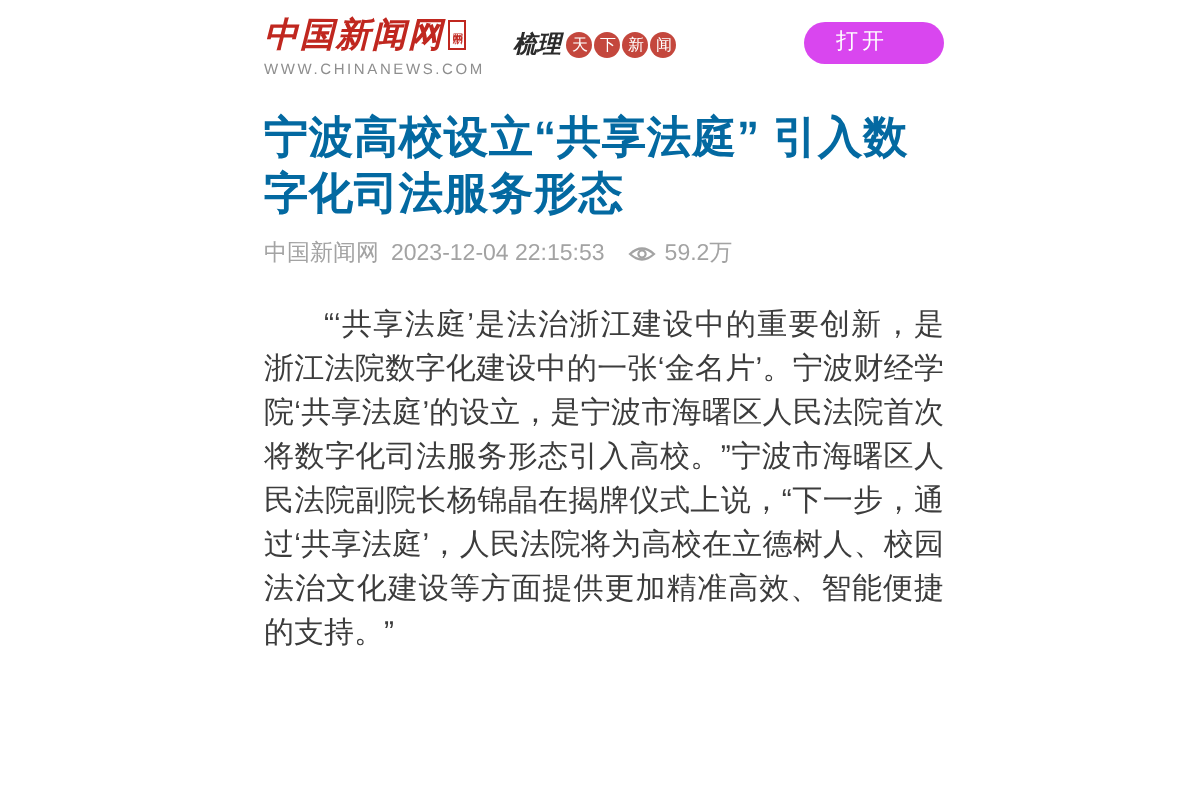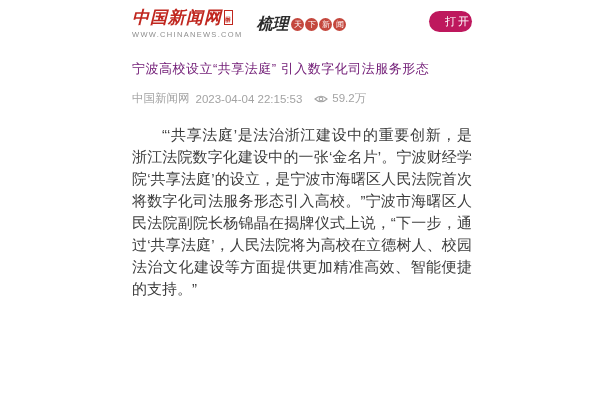--- a/index.html
+++ b/index.html
@@ -54,60 +54,60 @@
   .slogan {
     display: flex;
     align-items: center;
     margin-left: 14px;
     margin-top: 5px;
   }
   .slogan-prefix {
     font-family: "Liberation Serif", serif;
     font-style: italic;
     font-weight: bold;
-    font-size: 16px;
+    font-size: 12px;
     color: #2b2b2b;
     margin-right: 3px;
     white-space: nowrap;
   }
   .stamp {
     display: inline-flex;
     align-items: center;
     justify-content: center;
     width: 13px; height: 13px;
     border-radius: 50%;
     background: #c4473d;
     color: #fff;
     font-size: 8px;
     margin-right: 1px;
     flex: none;
   }
   .open-btn {
     margin-left: auto;
     border: none;
-    background: #be185d;
+    background: #d946ef;
     color: #ffffff;
     font-size: 11px;
     letter-spacing: 2px;
-    padding: 4px 1px 4px 16px;
+    padding: 4px 28px 4px 16px;
     border-radius: 12px;
     line-height: 13px;
     margin-top: 2px;
     cursor: pointer;
     font-family: "Liberation Sans", sans-serif;
     white-space: nowrap;
   }
 
   
   .title {
     margin-top: 16px;
-    font-size: 13px;
-    font-weight: 400;
+    font-size: 22px;
+    font-weight: 700;
     line-height: 28px;
-    color: #701a75;
+    color: #0369a1;
     letter-spacing: 0.5px;
   }
   .meta {
     display: flex;
     align-items: center;
     margin-top: 8px;
     font-size: 11.5px;
     color: #a3a3a3;
     white-space: nowrap;
   }
@@ -148,21 +148,21 @@
       <span class="stamp">闻</span>
     </div>
 
     <button class="open-btn">打开</button>
   </div>
 
   <h1 class="title">宁波高校设立“共享法庭” 引入数字化司法服务形态</h1>
 
   <div class="meta">
     <span class="src">中国新闻网</span>
-    <span class="time">2023-04-04 22:15:53</span>
+    <span class="time">2023-12-04 22:15:53</span>
     <span class="eye-icon">
       <svg width="14" height="12" viewBox="0 0 14 12">
         <path d="M1 6 Q7 0.5 13 6 Q7 11.5 1 6 Z" fill="none" stroke="#a3a3a3" stroke-width="1.1"></path>
         <circle cx="7" cy="6" r="1.8" fill="none" stroke="#a3a3a3" stroke-width="1.1"></circle>
       </svg>
     </span>
     <span class="views">59.2万</span>
   </div>
 
   <div class="body-text">

